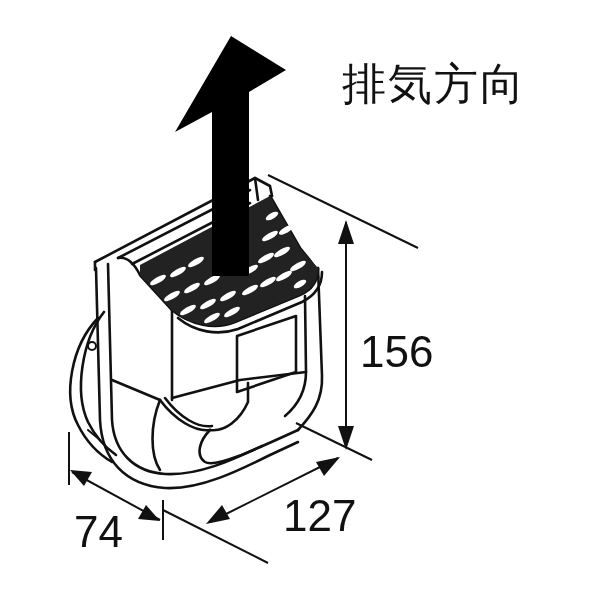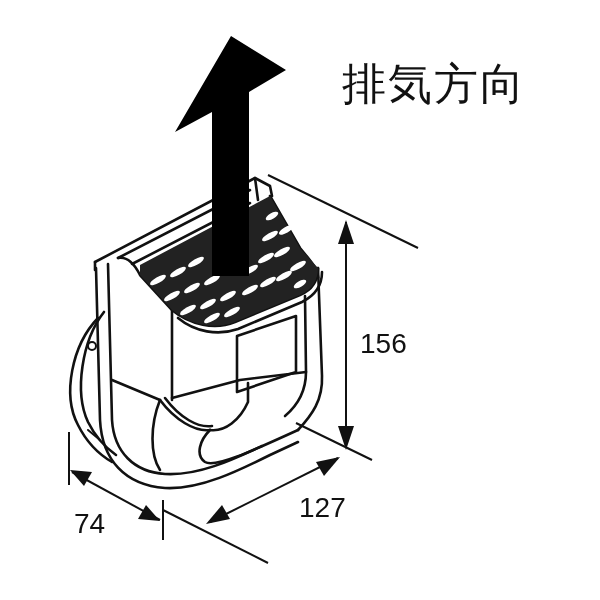--- a/index.html
+++ b/index.html
@@ -1,22 +1,22 @@
 <!DOCTYPE html>
 <html><head>
   <meta charset="utf-8">
   <style>
     html, body { margin: 0; padding: 0; background: #ffffff; }
     body { width: 600px; height: 600px; position: relative; overflow: hidden; font-family: "DejaVu Sans", sans-serif; }
     #canvas { position: absolute; left: 0; top: 0; width: 600px; height: 600px; }
     .label { position: absolute; color: #111111; line-height: 1; white-space: nowrap; }
     .title { left: 318px; top: 62px; font-size: 44px; letter-spacing: 2px; font-family: "DejaVu Sans", sans-serif; font-weight: normal; margin-left: 24px; }
-    .dim { font-family: "Liberation Sans", sans-serif; font-size: 28px; }
+    .dim { font-family: "Liberation Sans", sans-serif; font-size: 44px; }
     .dim-h { left: 360px; top: 330px; }
-    .dim-w { left: 283px; top: 494px; margin-left: 16px; }
+    .dim-w { left: 283px; top: 494px; }
     .dim-d { left: 74px; top: 510px; }
   </style>
 </head>
 <body>
 
 <svg id="canvas" viewBox="0 0 600 600" xmlns="http://www.w3.org/2000/svg">
   <g fill="none" stroke="#111" stroke-width="2.6" stroke-linejoin="round" stroke-linecap="round">
 
     <g>
       <path d="M98,318 C72,345 62,395 78,425 C88,445 100,455 112,462"></path>

